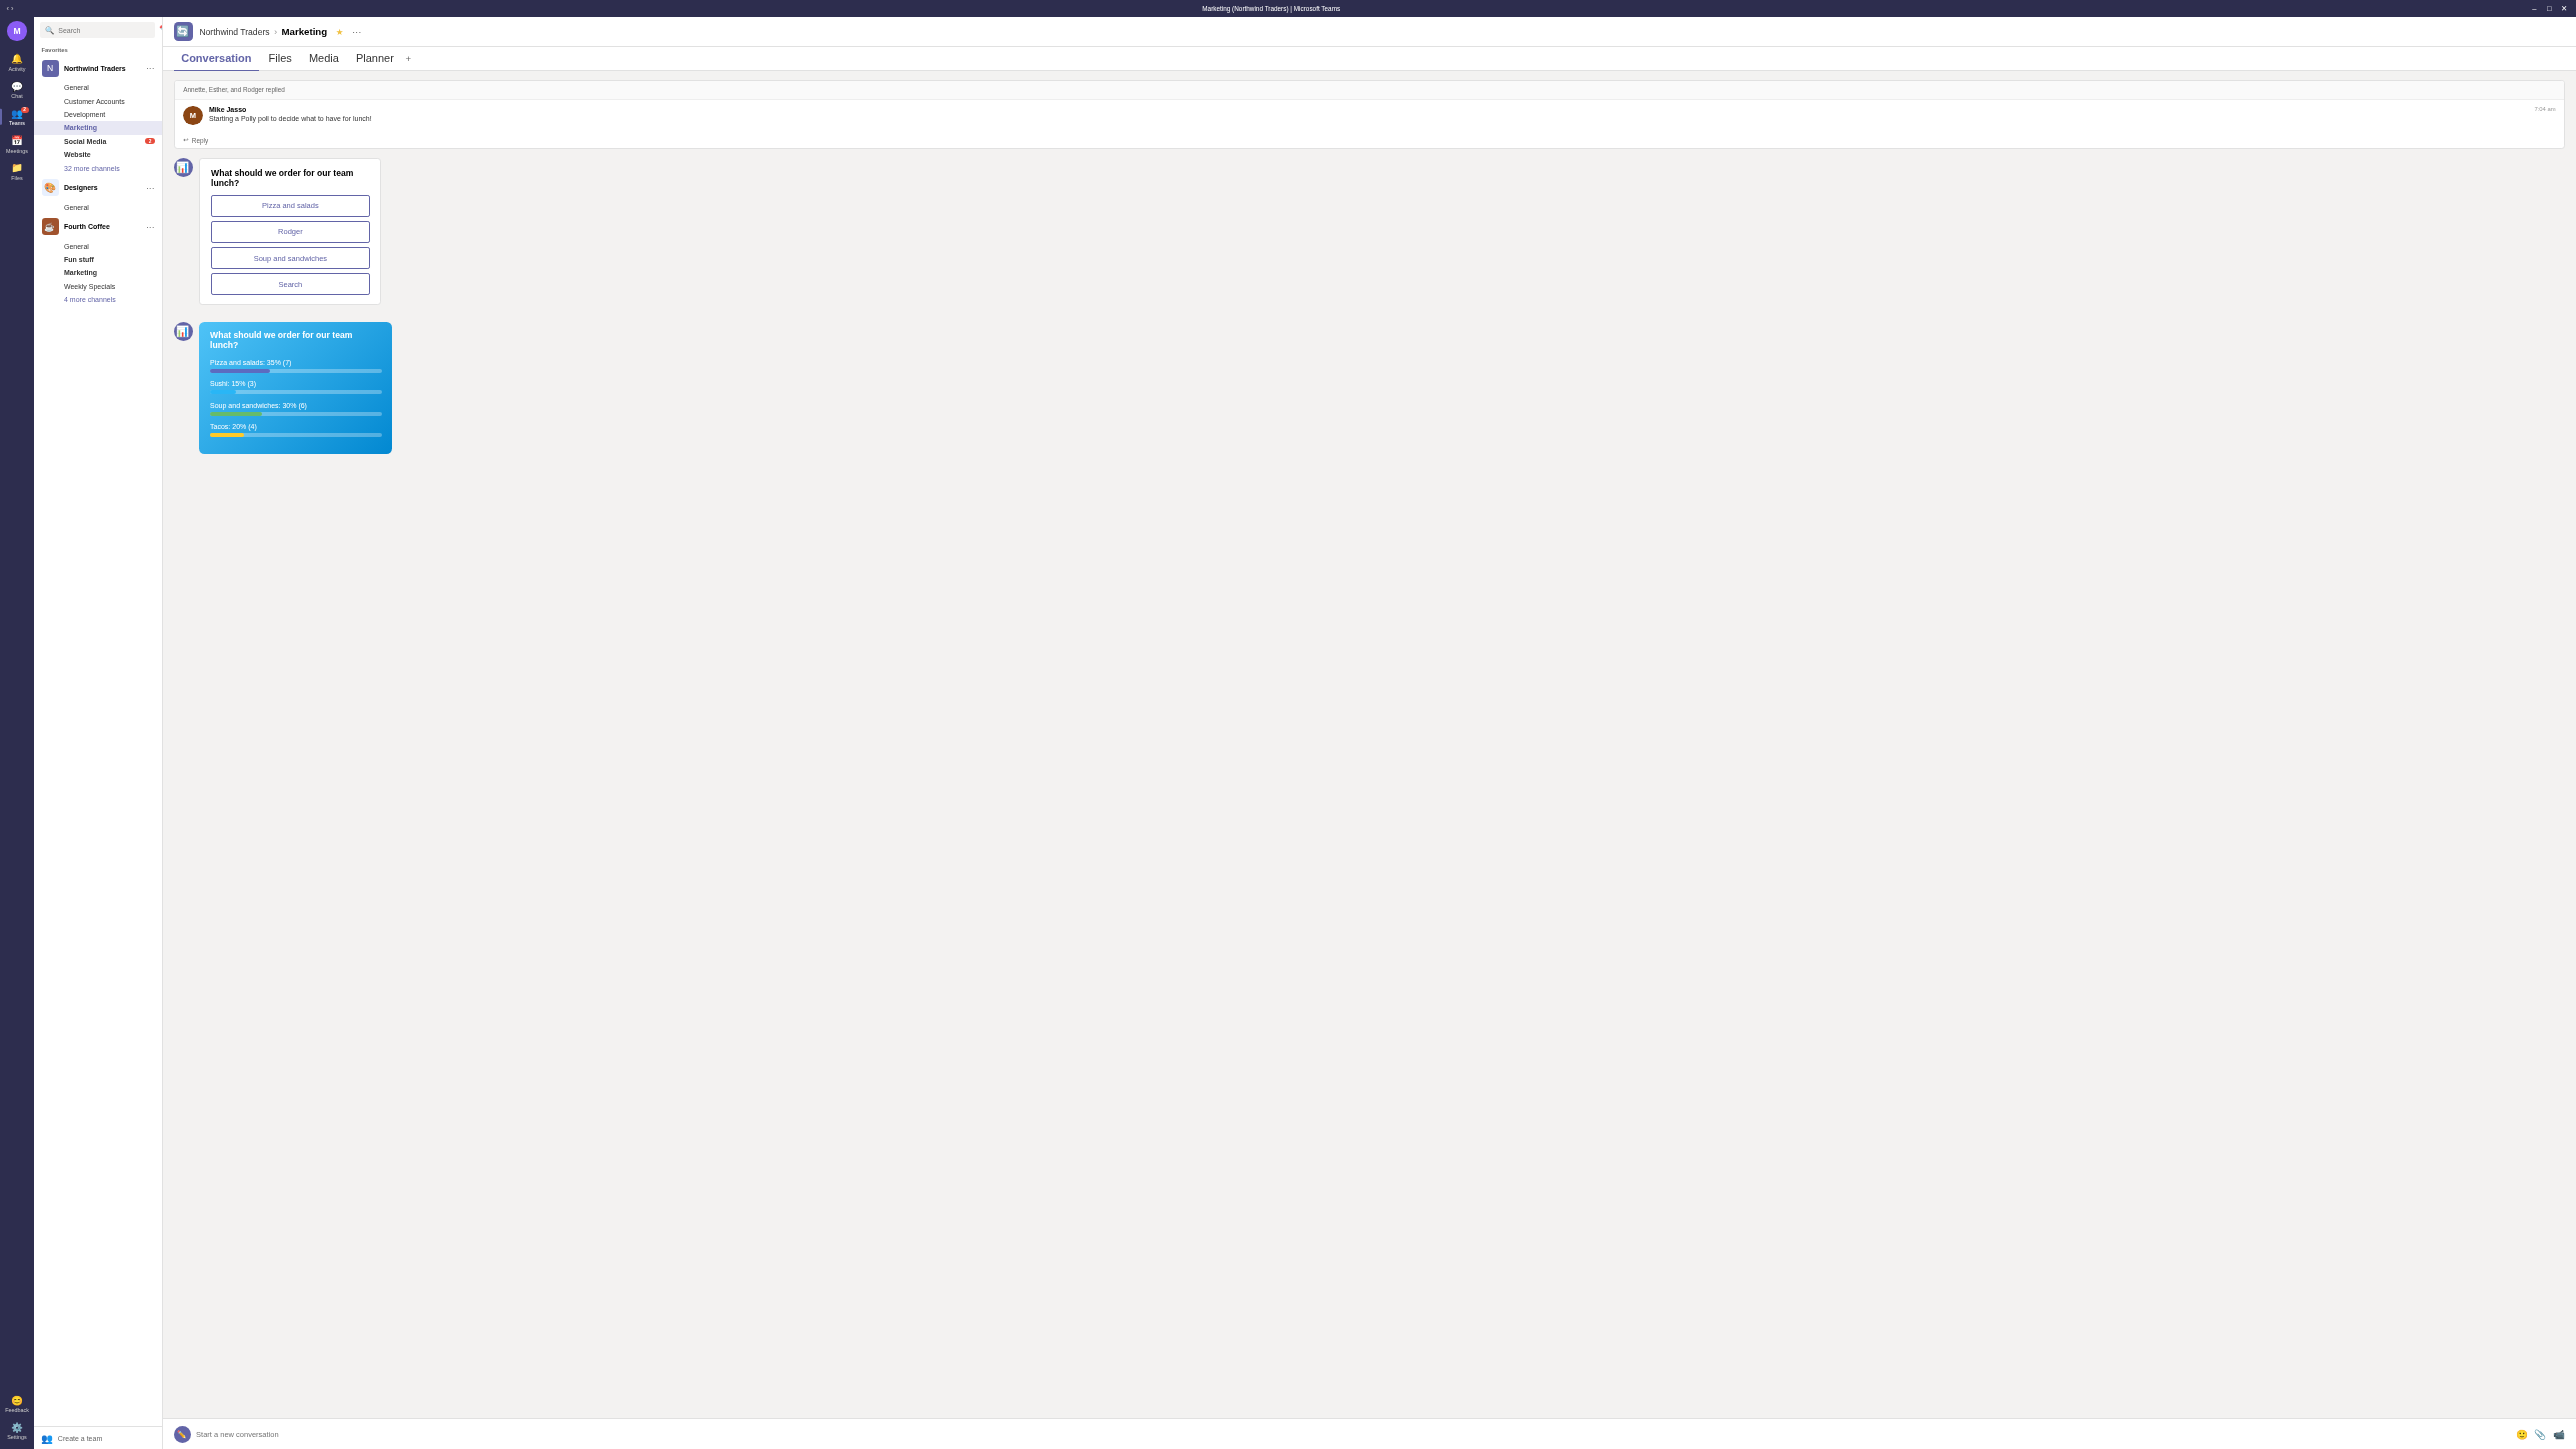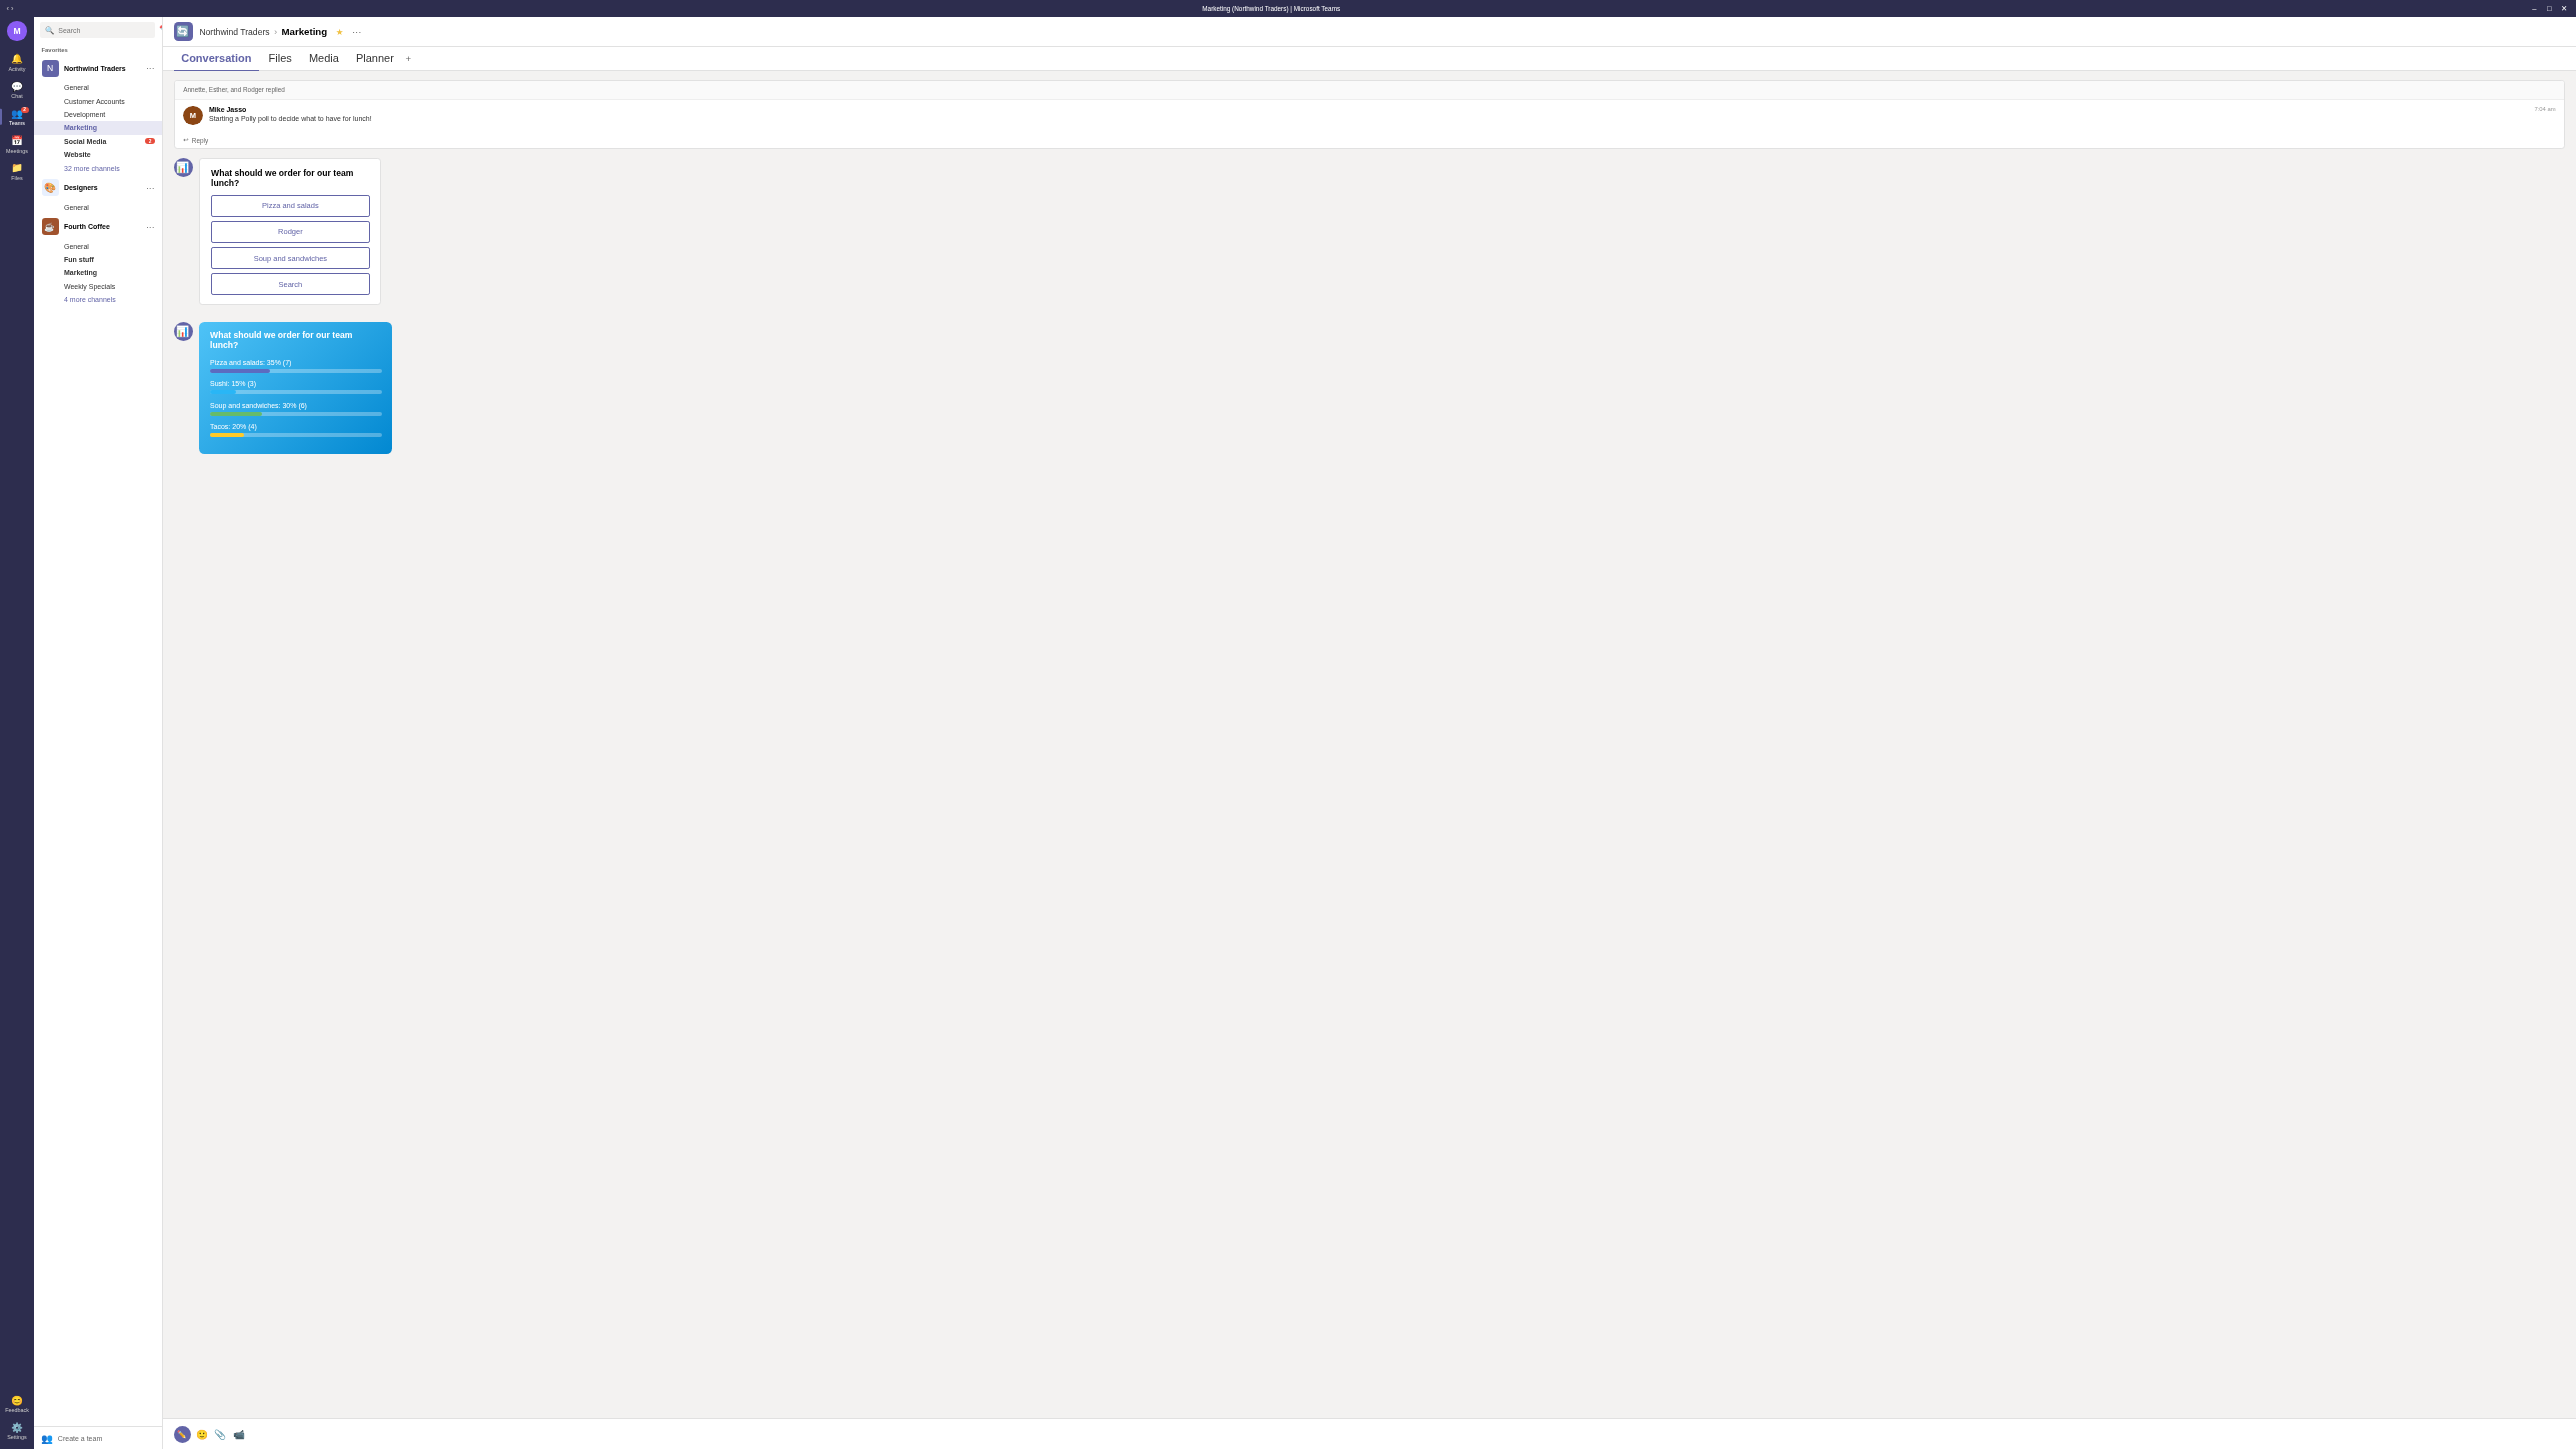--- a/index.html
+++ b/index.html
@@ -434,20 +434,21 @@
           </div>
         </div>
       </div>
 
     </div>
 
     <div class="input-area">
       <div class="input-bot-avatar">
         <span style="font-size:7.5px;">✏️</span>
       </div>
+      <input class="input-field" type="text" placeholder="Start a new conversation" style="">
       <div class="input-actions">
         <button class="input-action-btn">🙂</button>
         <button class="input-action-btn">📎</button>
         <button class="input-action-btn">📹</button>
       </div>
     </div>
 
   </div>
 </div>
 

